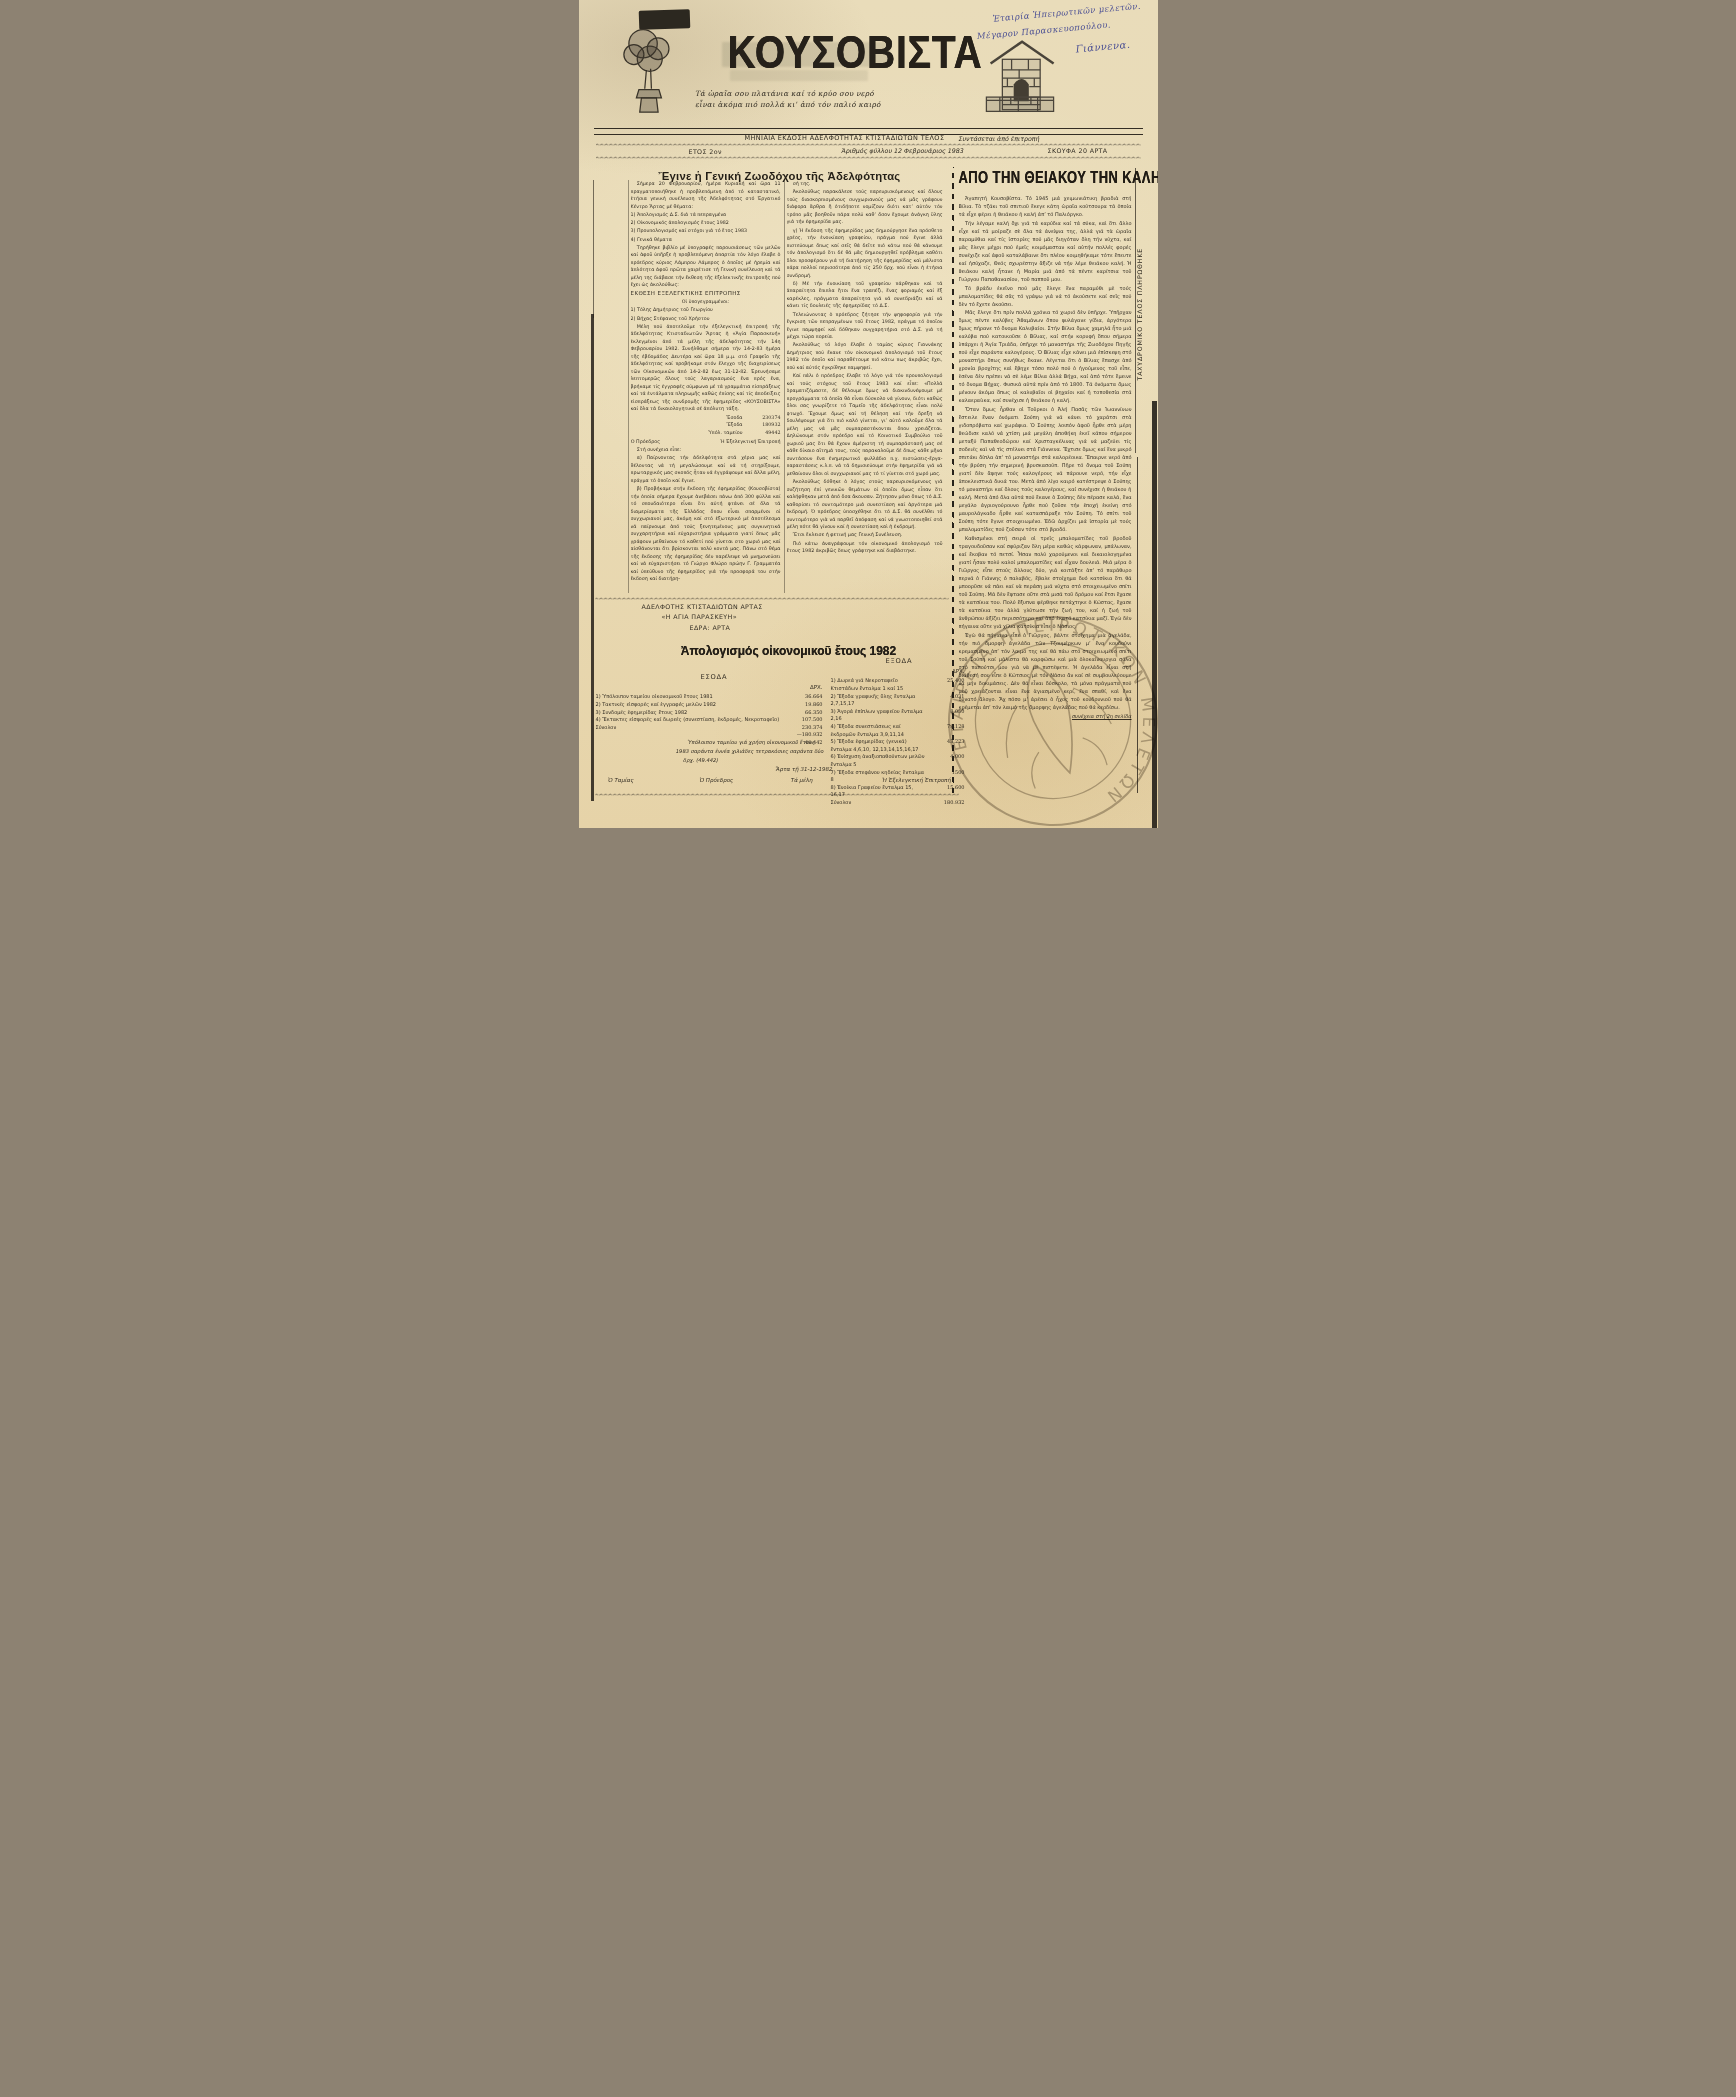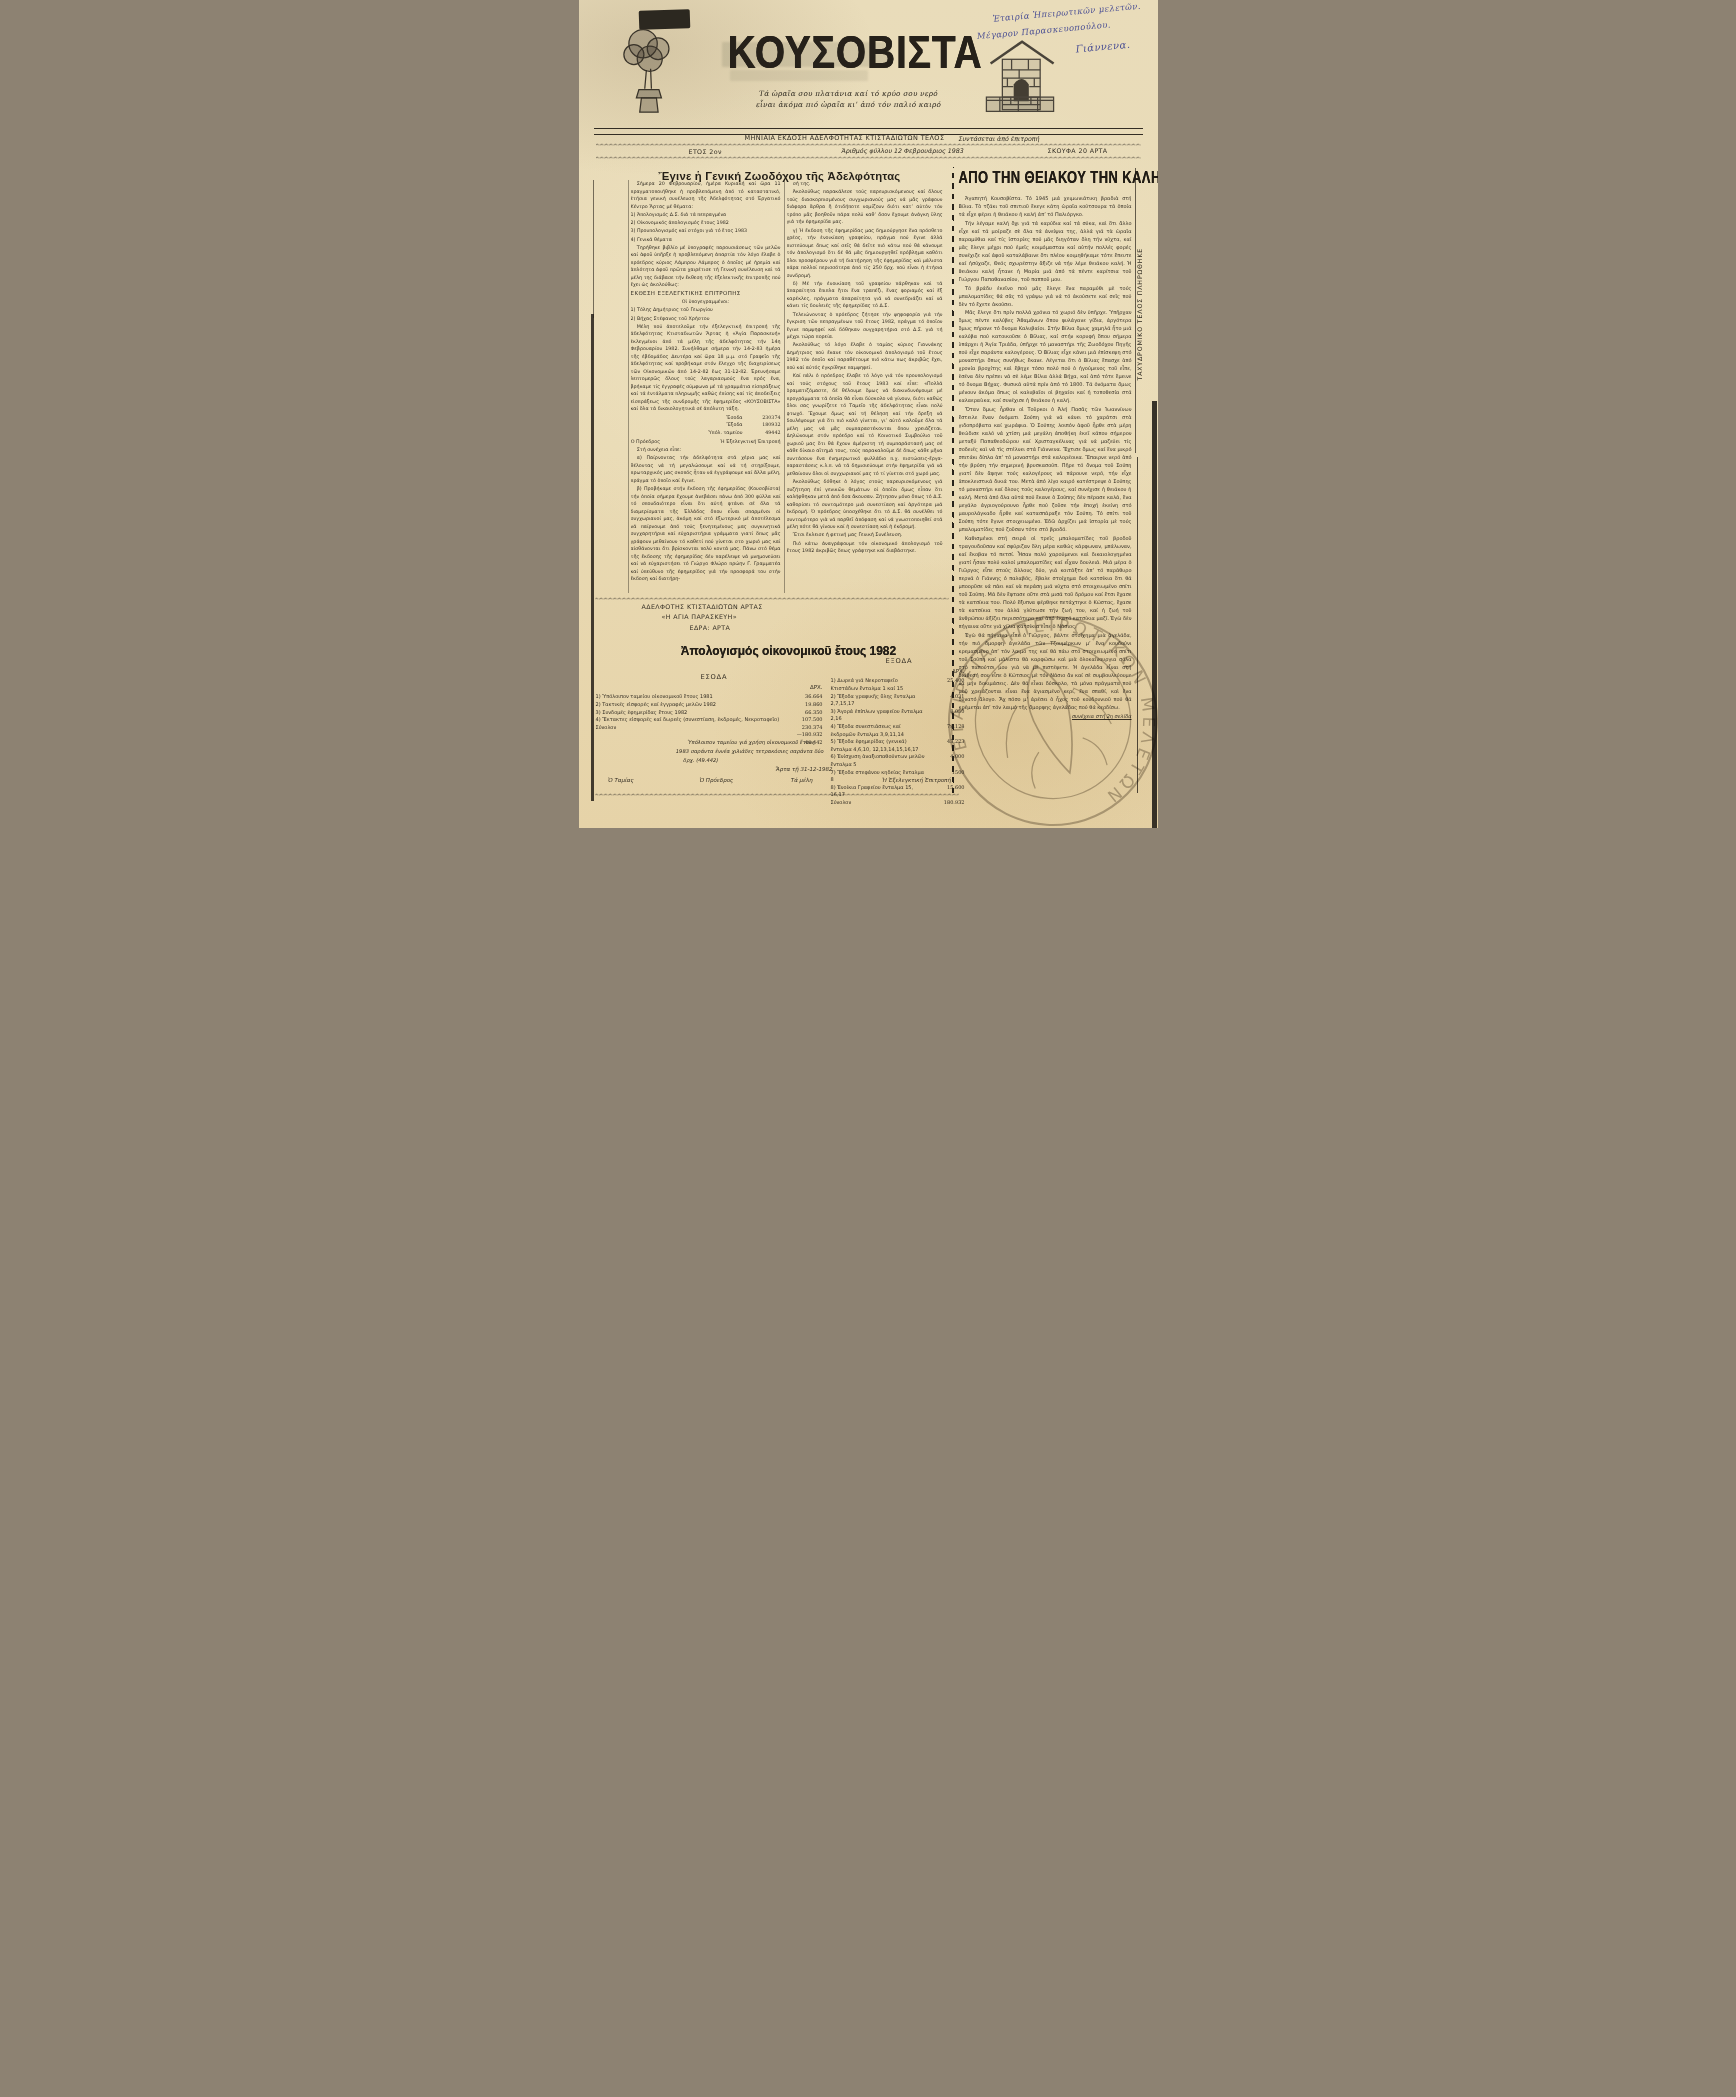--- a/index.html
+++ b/index.html
@@ -12,21 +12,21 @@
       linear-gradient(180deg,#e9dcba 0%,#e9dab4 55%,#e6d3a8 100%);}
   .ghost{position:absolute;background:rgba(90,84,66,.16);filter:blur(0.8px);border-radius:1.3px;}
   .scanblob{position:absolute;background:#2c2820;border-radius:1.7px;}
   .edge{position:absolute;background:#241f18;}
   
   .title{position:absolute;left:111px;top:29px;width:331px;text-align:center;
     font-family:"Liberation Sans",sans-serif;font-weight:bold;font-size:39px;line-height:1;
     letter-spacing:0.8px;color:#26211a;transform:scaleY(1.18);transform-origin:top;
     text-shadow:0 0 0.4px #26211a,0.4px 0.4px 0 rgba(38,33,26,.5);}
   .subtitle{position:absolute;left:117px;width:306px;font-family:"DejaVu Serif",serif;
-    font-style:italic;font-size:7.3px;color:#2e2920;letter-spacing:0.2px;white-space:nowrap;text-align:center;}
+    font-style:italic;font-size:7.3px;color:#2e2920;letter-spacing:0.2px;white-space:nowrap;}
   .hand{position:absolute;color:#3c4290;font-family:"DejaVu Serif",serif;font-style:italic;
     transform:rotate(-5deg);font-size:8.4px;letter-spacing:0.4px;opacity:.9;}
   .rule-d{position:absolute;left:15px;width:549px;height:4.6px;
     border-top:1.7px solid #332d24;border-bottom:1.3px solid #332d24;}
   .wavy{position:absolute;height:2.5px;}
   .pubrow span,.inforow span{position:absolute;white-space:nowrap;}
   .pubrow .pub{font-size:6.5px;letter-spacing:0.4px;color:#2f2a21;}
   .pubrow .edit{font-size:6.3px;color:#2f2a21;}
   .inforow span{font-size:6.3px;color:#2f2a21;}
   .headline{position:absolute;left:46px;top:162px;width:310px;text-align:center;
@@ -116,21 +116,21 @@
     </g>
   </svg>
 
   <div class="hand" style="left:415px;top:6.7px;width:151px;">
     <div>Ἑταιρία Ἠπειρωτικῶν μελετῶν.</div>
     <div style="margin:5.9px 0 0 -17px;">Μέγαρον Παρασκευοπούλου.</div>
     <div style="margin:11px 0 0 80px;font-size:10px;">Γιάννενα.</div>
   </div>
 
   <div class="subtitle" style="top:89px;">Τά ὡραῖα σου πλατάνια καί τό κρύο σου νερό</div>
-  <div class="subtitle" style="top:100px;">εἶναι ἀκόμα πιό ὡραῖα κι’ ἀπό τόν παλιό καιρό</div>
+  <div class="subtitle" style="top:100px;">εἶναι ἀκόμα πιό πολλά κι’ ἀπό τόν παλιό καιρό</div>
 
   <div class="rule-d" style="top:128px;"></div>
 
   <div class="pubrow">
     <span class="pub" style="left:166px;top:134px;">ΜΗΝΙΑΙΑ ΕΚΔΟΣΗ ΑΔΕΛΦΟΤΗΤΑΣ ΚΤΙΣΤΑΔΙΩΤΩΝ ΤΕΛΟΣ</span>
     <span class="edit" style="left:380px;top:135px;font-style:italic;">Συντάσεται ἀπό ἐπιτροπή</span>
   </div>
 
   <svg class="wavy" style="left:15px;top:143px;width:549px;" viewBox="0 0 1308 6" width="549" height="2.5">
     <defs>

